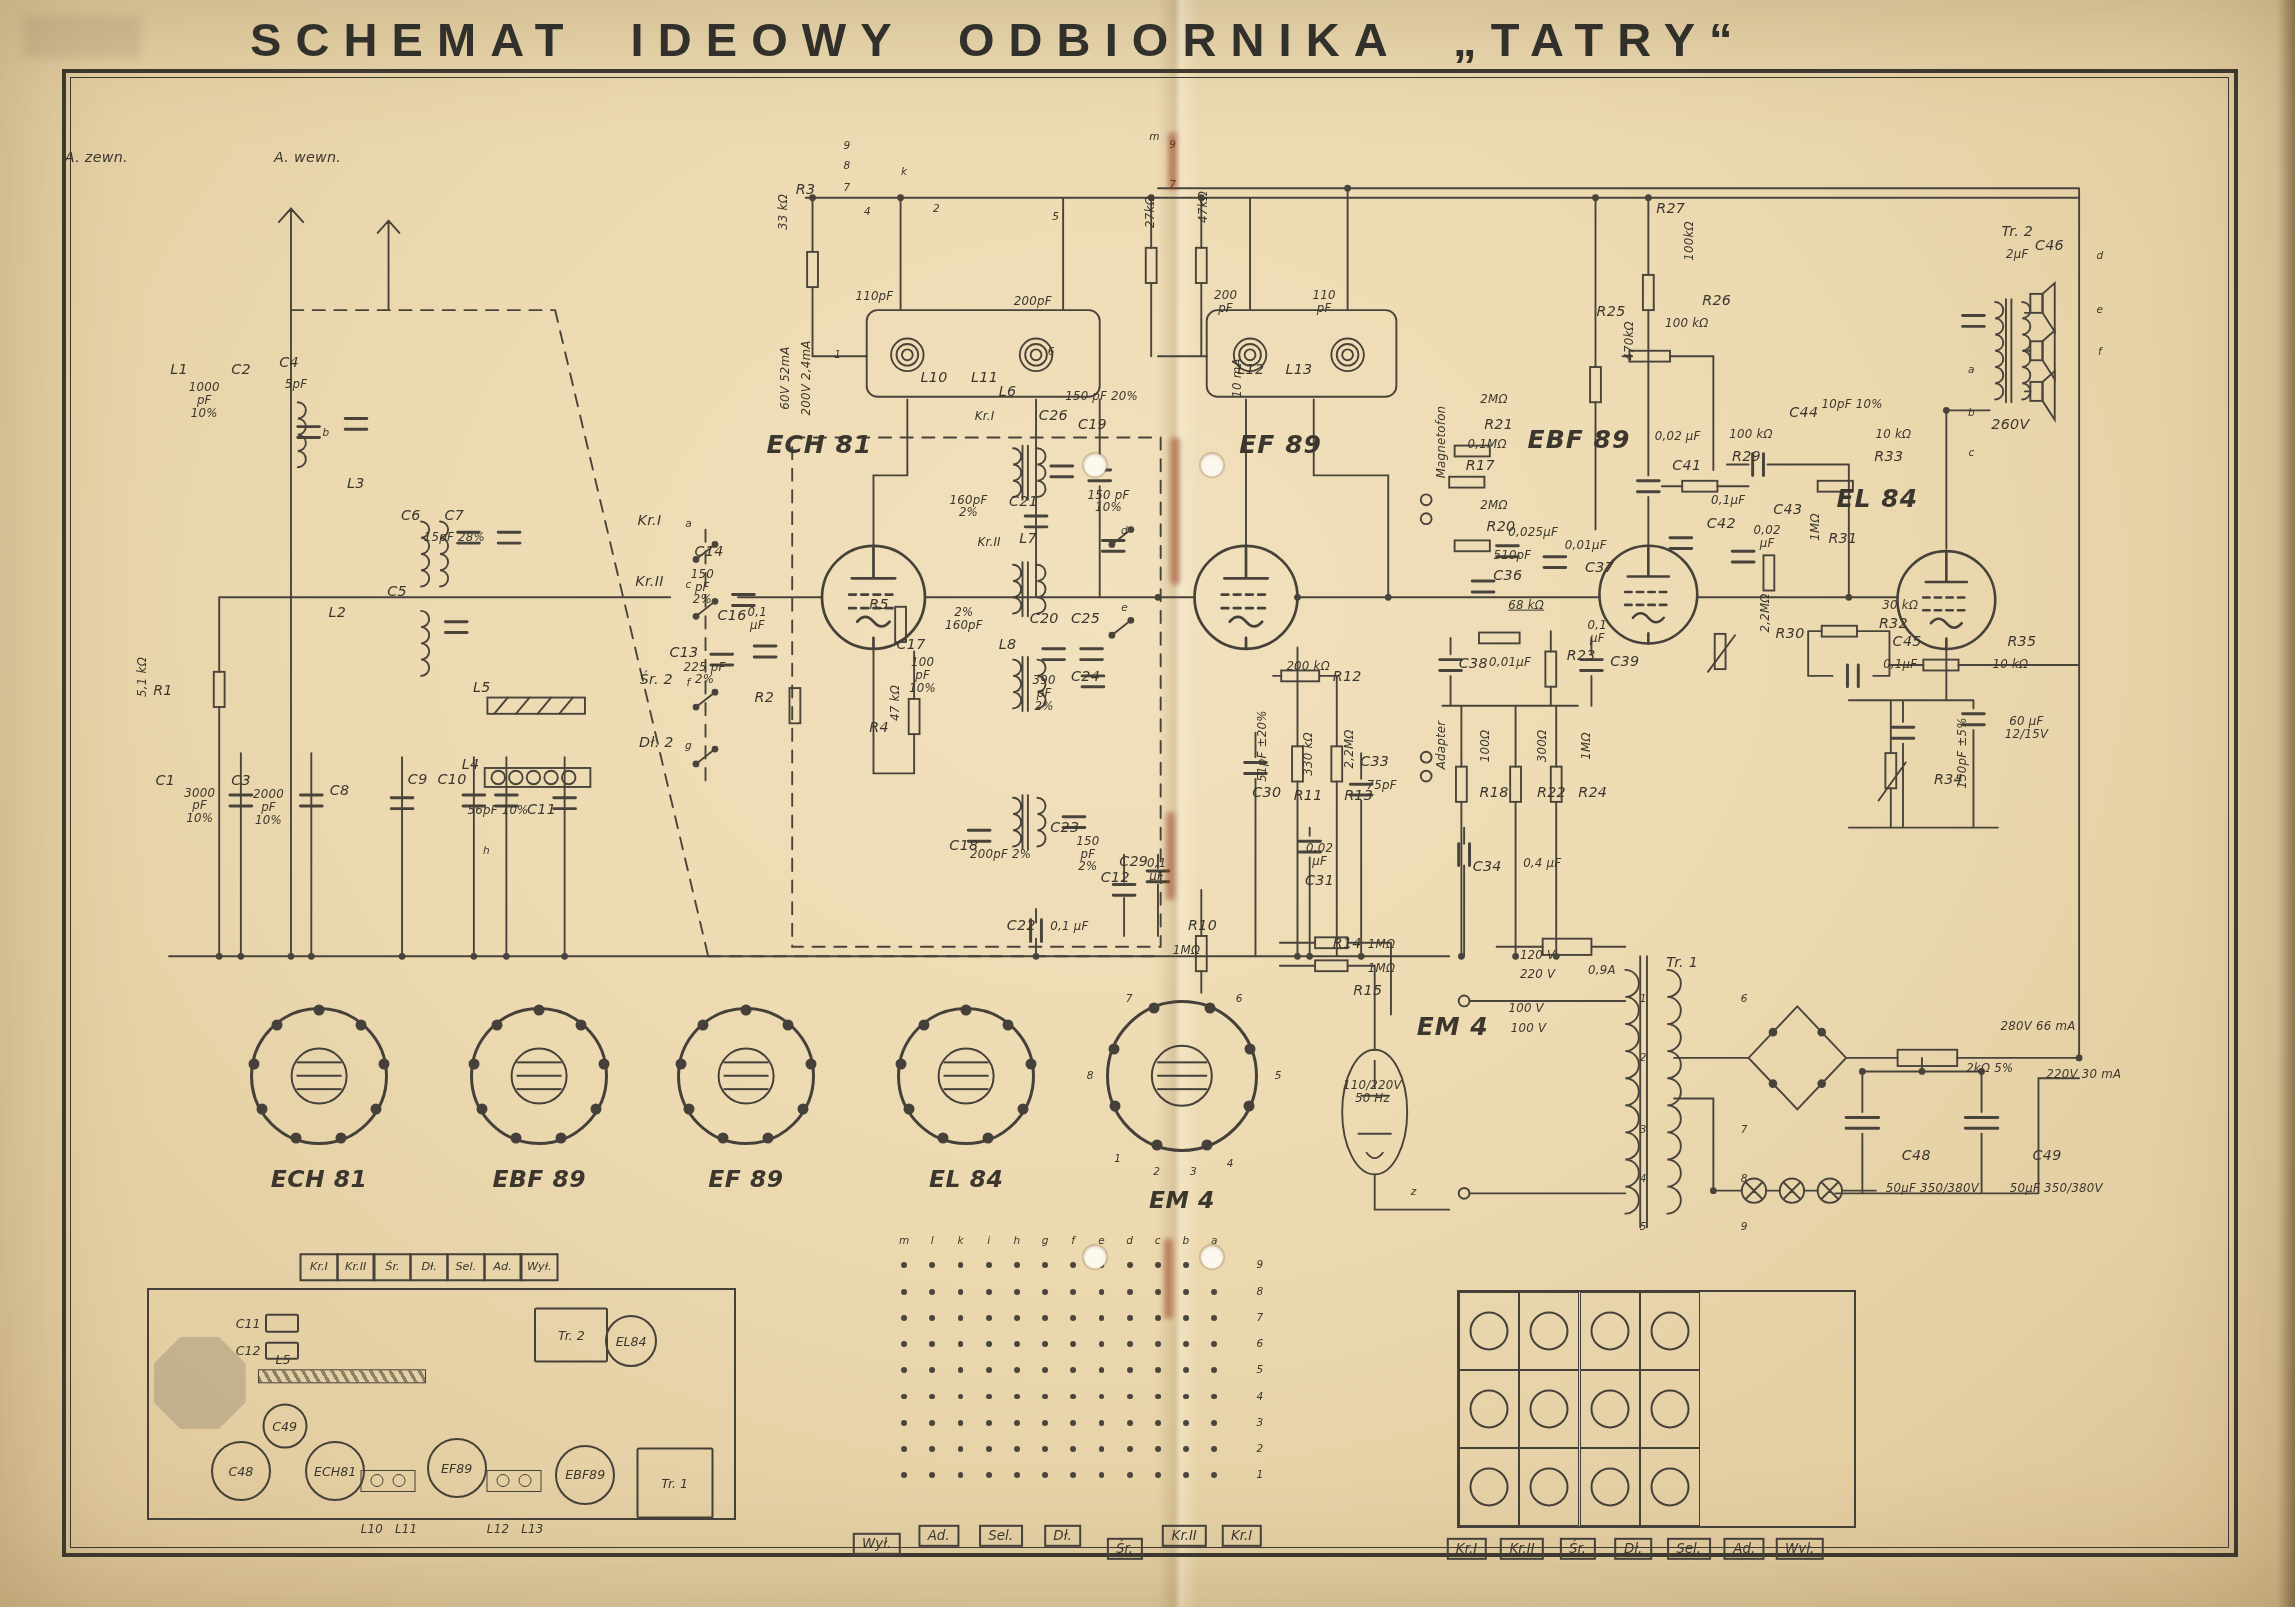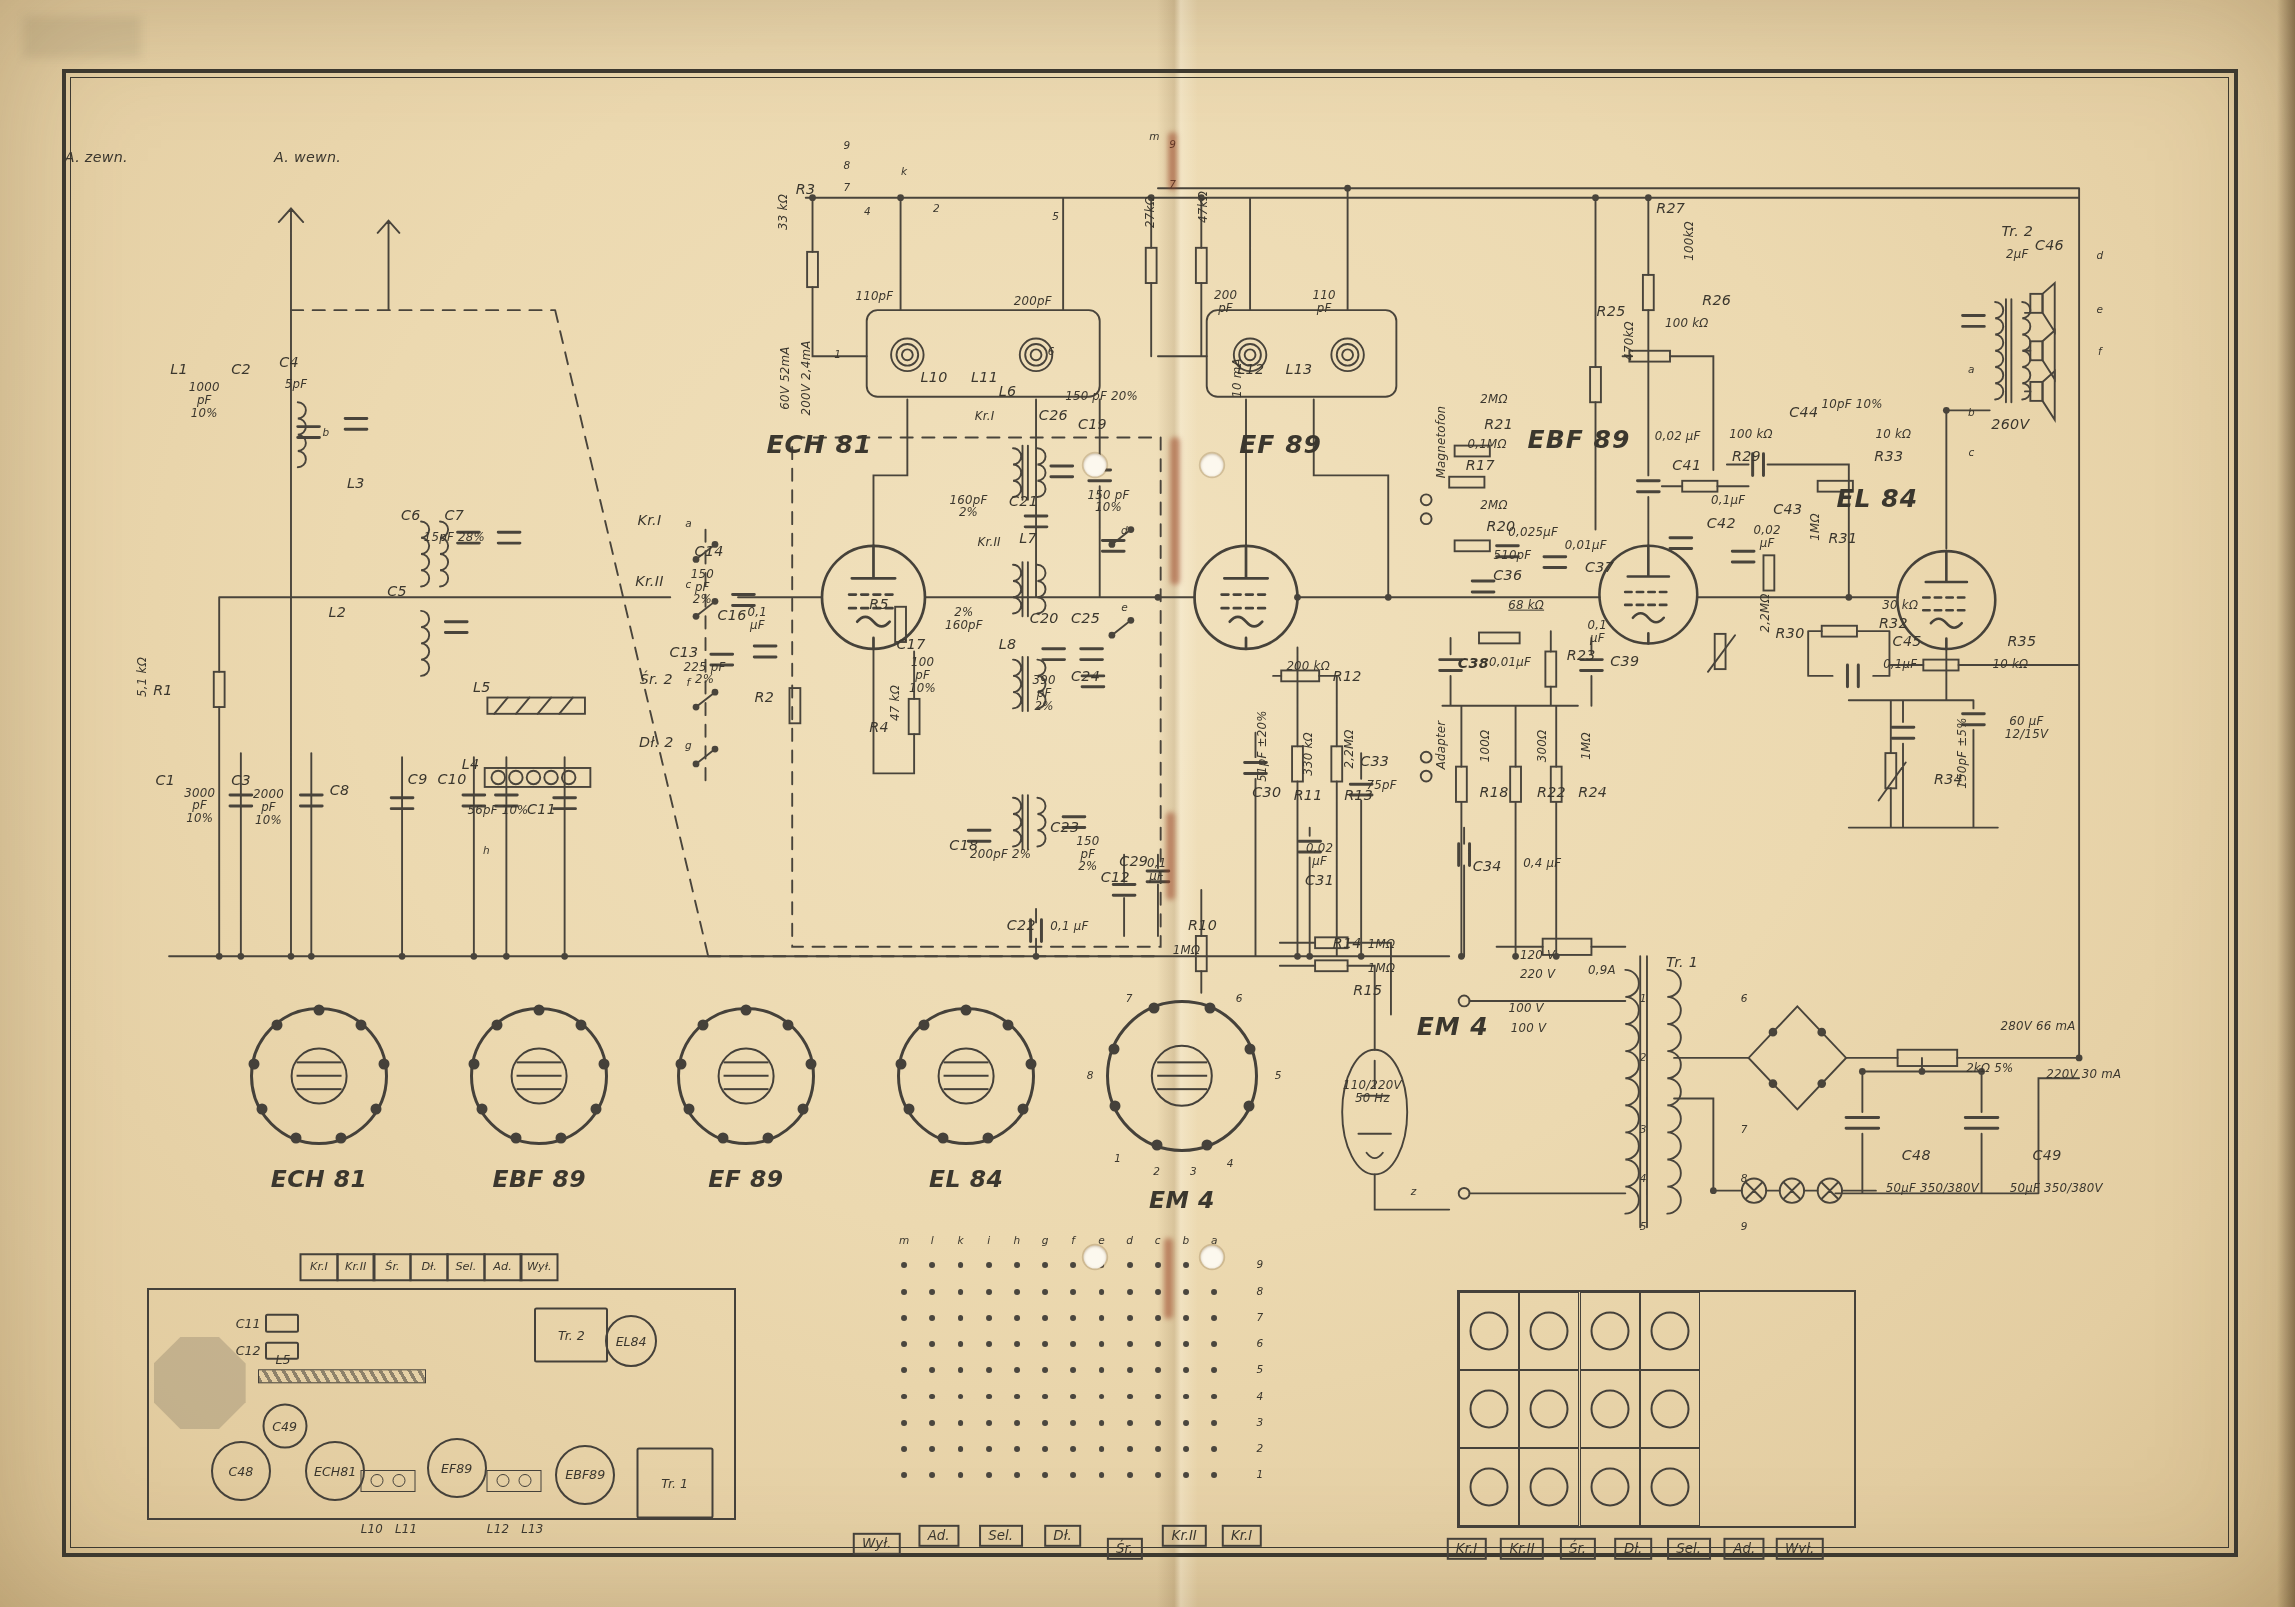--- a/index.html
+++ b/index.html
@@ -58,20 +58,21 @@
   .cgcell::after{content:"";position:absolute;left:50%;top:50%;transform:translate(-50%,-50%);
     width:35px;height:35px;border:2.1px solid #45413a;border-radius:50%}
 </style>
 </head>
 <body>
 
 <div class="page">
   <div class="fold"></div>
   <div class="smudge"></div>
 
+  <h1 class="title">SCHEMAT IDEOWY ODBIORNIKA „TATRY“</h1>
   <div class="frame"></div>
 
   <svg class="wires" viewBox="0 0 1568 1098" aria-hidden="true">
     <defs>
       <g id="tube" fill="none" stroke="#46423a" stroke-width="2">
         <circle r="38"></circle>
         <path d="M-16 -14 H16 M0 -14 V-38"></path>
         <path d="M-18 -2 H18 M-18 8 H18" stroke-dasharray="5 4"></path>
         <path d="M-12 18 Q-6 11 0 18 Q6 25 12 18 M0 30 V38"></path>
       </g>
@@ -375,21 +376,21 @@
       <div class="lbl s" style="left: 64.8%; top: 27.6%;">0,1MΩ</div>
       <div class="lbl" style="left: 64.5%; top: 29%;">R17</div>
       <div class="lbl s" style="left: 65.1%; top: 31.4%;">2MΩ</div>
       <div class="lbl" style="left: 65.4%; top: 32.8%; text-align: right;">R20</div>
       <div class="lbl s" style="left: 66.8%; top: 33.1%;">0,025μF</div>
       <div class="lbl s" style="left: 65.9%; top: 34.5%;">510pF</div>
       <div class="lbl" style="left: 65.7%; top: 35.8%;">C36</div>
       <div class="lbl s" style="left: 69.1%; top: 33.9%;">0,01μF</div>
       <div class="lbl" style="left: 69.7%; top: 35.3%;">C37</div>
       <div class="lbl s" style="left: 66.5%; top: 37.6%; text-decoration: underline;">68 kΩ</div>
-      <div class="lbl" style="left: 64.2%; top: 41.3%; font-weight: bold;">C38</div>
+      <div class="lbl" style="left: 64.2%; top: 41.3%;">C38</div>
       <div class="lbl s" style="left: 65.8%; top: 41.2%;">0,01μF</div>
       <div class="lbl" style="left: 68.9%; top: 40.8%;">R23</div>
       <div class="lbl s" style="left: 69.6%; top: 39.3%;">0,1
 μF</div>
       <div class="lbl" style="left: 70.8%; top: 41.2%;">C39</div>
       <div class="lbl v s" style="left: 62.8%; top: 46.3%;">Adapter</div>
       <div class="lbl v s" style="left: 64.7%; top: 46.4%;">100Ω</div>
       <div class="lbl" style="left: 65.1%; top: 49.3%;">R18</div>
       <div class="lbl v s" style="left: 67.2%; top: 46.4%;">300Ω</div>
       <div class="lbl" style="left: 67.6%; top: 49.3%;">R22</div>

